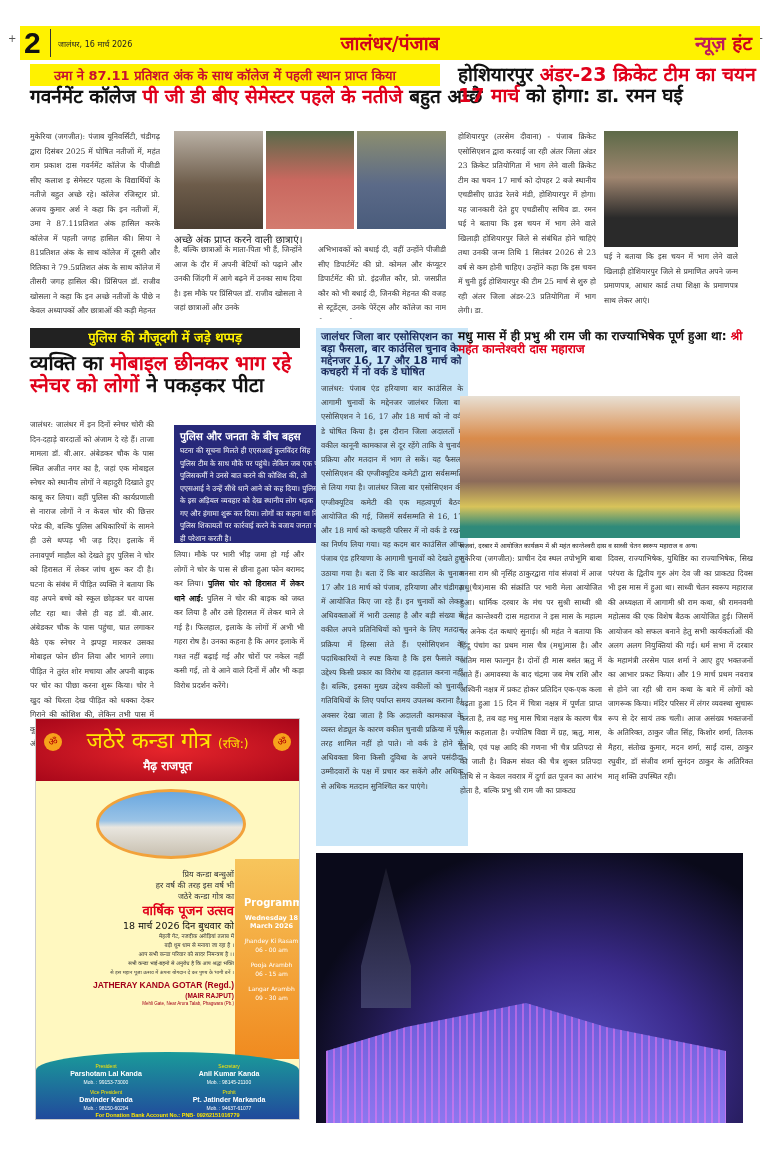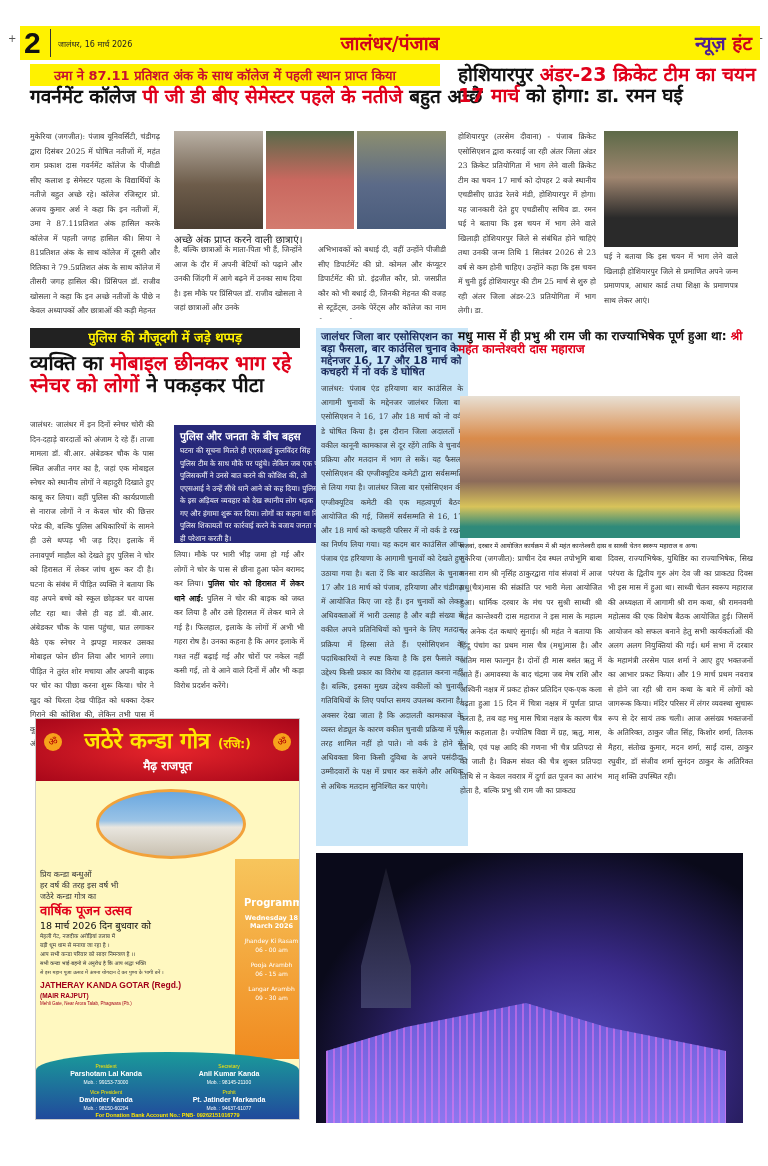--- a/index.html
+++ b/index.html
@@ -29,21 +29,21 @@
 <body>
 
 <div class="reg" style="left:8px;top:33px">+</div>
 <div class="reg" style="left:755px;top:33px">+</div>
 
 <div class="abs header">
   <div class="pgno">2</div>
   <div class="pgsep"></div>
   <div class="hdate">जालंधर, 16 मार्च 2026</div>
   <div class="hsec">जालंधर/पंजाब</div>
-  <div class="hlogo"><span style="color:#4c1d95">न्यूज़</span> <span>हंट</span></div>
+  <div class="hlogo"><span style="color:#be185d">न्यूज़</span> <span>हंट</span></div>
 </div>
 
 <div class="abs kicker" style="left:30px;top:64px;width:410px">उमा ने 87.11 प्रतिशत अंक  के साथ कॉलेज में पहली स्थान प्राप्त किया</div>
 <div class="abs hl" style="left:30px;top:86px;width:420px;font-size:19px;white-space:nowrap"><span>गवर्नमेंट कॉलेज </span><span class="red">पी जी डी बीए सेमेस्टर पहले के नतीजे</span><span> बहुत अच्छे</span></div>
 <div class="abs body" style="left:30px;top:130px;width:130px;height:190px;overflow:hidden">मुकेरिया (जगजीत): पंजाब यूनिवर्सिटी, चंडीगढ़ द्वारा दिसंबर 2025 में घोषित नतीजों में, महंत राम प्रकाश दास गवर्नमेंट कॉलेज के पीजीडी सीए कलाश इ सेमेस्टर पहला के विद्यार्थियों के नतीजे बहुत अच्छे रहे। कॉलेज रजिस्ट्रार प्रो. अजय कुमार अर्श ने कहा कि इन नतीजों में, उमा ने 87.11प्रतिशत अंक हासिल करके कॉलेज में पहली जगह हासिल की। सिया ने 81प्रतिशत अंक के साथ कॉलेज में दूसरी और रितिका ने 79.5प्रतिशत अंक के साथ कॉलेज में तीसरी जगह हासिल की। प्रिंसिपल डॉ. राजीव खोसला ने कहा कि इन अच्छे नतीजों के पीछे न केवल अध्यापकों और छात्राओं की कड़ी मेहनत</div>
 <div class="abs photo" style="left:174px;top:131px;width:272px;height:98px;display:flex;gap:3px;background:#fff">
   <div style="flex:1;background:linear-gradient(#b9b0a4,#6d5c4a 55%,#4b3f33)"></div>
   <div style="flex:1;background:linear-gradient(#5a6a4a,#c9685f 50%,#d37b6f)"></div>
   <div style="flex:1;background:linear-gradient(#8c8e6f,#5b6a88 55%,#4a5c7c)"></div>
 </div>
@@ -73,41 +73,41 @@
 <div class="abs hl" style="left:458px;top:330px;width:305px;font-size:12px"><span>मधु मास में ही प्रभु श्री राम जी का राज्याभिषेक पूर्ण हुआ था: </span><span class="red">श्री महंत कान्तेश्वरी दास महाराज</span></div>
 <div class="abs photo" style="left:460px;top:396px;width:280px;height:142px;background:linear-gradient(180deg,#e8e0d4 0%,#d98b4b 30%,#b98a6b 45%,#8c6b5a 60%,#d8c35a 78%,#2f8a7a 92%)"></div>
 <div class="abs cap" style="left:460px;top:541px;width:300px;font-size:6.4px;white-space:nowrap">संजवां, दरबार में आयोजित कार्यक्रम में श्री महंत कान्तेश्वरी दास व साध्वी चेतन स्वरूप महाराज व अन्य।</div>
 <div class="abs body" style="left:460px;top:552px;width:142px;height:308px;overflow:hidden">मुकेरिया (जगजीत): प्राचीन देव स्थल तपोभूमि बाबा मनसा राम श्री नृसिंह ठाकुरद्वारा गांव संजवां में आज मधु(चैत्र)मास की संक्रांति पर भारी मेला आयोजित हुआ। धार्मिक दरबार के मंच पर सुश्री साध्वी श्री महंत कान्तेश्वरी दास महाराज ने इस मास के महात्म पर अनेक दंत कथाएं सुनाई। श्री महंत ने बताया कि हिंदू पंचांग का प्रथम मास चैत्र (मधु)मास है। और अंतिम मास फाल्गुन है। दोनों ही मास बसंत ऋतु में आते हैं। अमावस्या के बाद चंद्रमा जब मेष राशि और अश्विनी नक्षत्र में प्रकट होकर प्रतिदिन एक-एक कला बढ़ता हुआ 15 दिन में चित्रा नक्षत्र में पूर्णतः प्राप्त करता है, तब वह मधु मास चित्रा नक्षत्र के कारण चैत्र मास कहलाता है। ज्योतिष विद्या में ग्रह, ऋतु, मास, तिथि, एवं पक्ष आदि की गणना भी चैत्र प्रतिपदा से की जाती है। विक्रम संवत की चैत्र शुक्ल प्रतिपदा तिथि से न केवल नवरात्र में दुर्गा व्रत पूजन का आरंभ होता है, बल्कि प्रभु श्री राम जी का प्राकट्य</div>
 <div class="abs body" style="left:608px;top:552px;width:145px;height:308px;overflow:hidden">दिवस, राज्याभिषेक, युधिष्ठिर का राज्याभिषेक, सिख परंपरा के द्वितीय गुरु अंग देव जी का प्राकट्य दिवस भी इस मास में हुआ था। साध्वी चेतन स्वरूप महाराज की अध्यक्षता में आगामी श्री राम कथा, श्री रामनवमी महोत्सव की एक विशेष बैठक आयोजित हुई। जिसमें आयोजन को सफल बनाने हेतु सभी कार्यकर्ताओं की अलग अलग नियुक्तियां की गई। धर्म सभा में दरबार के महामंत्री तरसेम पाल शर्मा ने आए हुए भक्तजनों का आभार प्रकट किया। और 19 मार्च प्रथम नवरात्र से होने जा रही श्री राम कथा के बारे में लोगों को जागरूक किया। मंदिर परिसर में लंगर व्यवस्था सुचारू रूप से देर सायं तक चली। आज असंख्य भक्तजनों के अतिरिक्त, ठाकुर जीत सिंह, किशोर शर्मा, तिलक मैहरा, संतोख कुमार, मदन शर्मा, साईं दास, ठाकुर रघुवीर, डॉ संजीव शर्मा सुनंदन ठाकुर के अतिरिक्त मातृ शक्ति उपस्थित रही।</div>
 
 <div class="abs ad" style="left:35px;top:718px;width:265px;height:402px;background:#fff8c0;border:1px solid #ccc">
   <div style="position:absolute;left:0;top:0;right:0;height:62px;background:radial-gradient(ellipse at center,#e6252b,#a8071a)">
     <div style="position:absolute;left:8px;top:14px;width:18px;height:18px;border-radius:50%;background:#f7a21b;color:#b10000;font-size:10px;text-align:center;line-height:18px">ॐ</div>
     <div style="position:absolute;right:8px;top:14px;width:18px;height:18px;border-radius:50%;background:#f7a21b;color:#b10000;font-size:10px;text-align:center;line-height:18px">ॐ</div>
-    <div style="position:absolute;left:0;right:0;top:5px;text-align:center;color:#ffe600;font-size:22px;font-weight:bold"><span>जठेरे कन्डा गोत्र</span> <span style="font-size:12px">(रजि:)</span></div>
+    <div style="position:absolute;left:0;right:0;top:5px;text-align:center;color:#ffe600;font-size:22px;font-weight:normal"><span>जठेरे कन्डा गोत्र</span> <span style="font-size:12px">(रजि:)</span></div>
     <div style="position:absolute;left:0;right:0;top:38px;text-align:center;color:#fff;font-size:12px;font-weight:bold">मैढ़ राजपूत</div>
   </div>
   <div style="position:absolute;left:60px;top:70px;width:150px;height:70px;border-radius:50%;background:linear-gradient(#6aa8e0,#9ac3e6 45%,#e9e6df 55%,#c8c0b0);border:3px solid #f2a23a"></div>
   <div style="position:absolute;right:0;top:140px;width:64px;height:200px;background:linear-gradient(#f7c55c,#f08a1f);padding-left:9px;">
     <div style="color:#fff;font-weight:bold;font-size:10px;text-align:center;margin-top:38px">Programme</div>
     <div style="color:#fff;font-weight:bold;font-size:6.5px;text-align:center;margin-top:6px">Wednesday 18 March 2026</div>
     <div style="color:#fff;font-size:6px;text-align:center;margin-top:6px;line-height:9px">
         <div>Jhandey Ki Rasam</div>
         <div>06 - 00 am</div>
       </div>
     <div style="color:#fff;font-size:6px;text-align:center;margin-top:6px;line-height:9px">
         <div>Pooja Arambh</div>
         <div>06 - 15 am</div>
       </div>
     <div style="color:#fff;font-size:6px;text-align:center;margin-top:6px;line-height:9px">
         <div>Langar Arambh</div>
         <div>09 - 30 am</div>
       </div>
   </div>
-  <div style="position:absolute;left:4px;top:150px;width:194px;text-align:left;color:#333;font-size:8px;line-height:11px">
+  <div style="position:absolute;left:4px;top:150px;width:194px;text-align:right;color:#333;font-size:8px;line-height:11px">
     <div>प्रिय कन्डा बन्धुओं</div>
     <div>हर वर्ष की तरह इस वर्ष भी</div>
     <div>जठेरे कन्डा गोत्र का</div>
     <div style="color:#e0001a;font-weight:bold;font-size:13px;line-height:17px">वार्षिक पूजन उत्सव</div>
     <div style="color:#111;font-weight:normal;font-size:9.5px;line-height:13px">18 मार्च 2026 दिन बुधवार को</div>
     <div style="font-size:5.5px;line-height:9px">मेहली गेट, नजदीक अरोड़ियां तलाब में</div>
     <div style="font-size:5.5px;line-height:9px">बड़ी धूम धाम से मनाया जा रहा है ।</div>
     <div style="font-size:5.5px;line-height:9px">आप सभी कन्डा परिवार को सादर निमन्त्रण है ।।</div>
     <div style="font-size:5.2px;line-height:9px">सभी कन्डा भाई-बहनो से अनुरोध है कि आप श्रद्धा भक्ति</div>
     <div style="font-size:5px;line-height:9px">से इस महान पूजा उत्सव में अपना योगदान दे कर पुण्य के भागी बनें ।</div>

